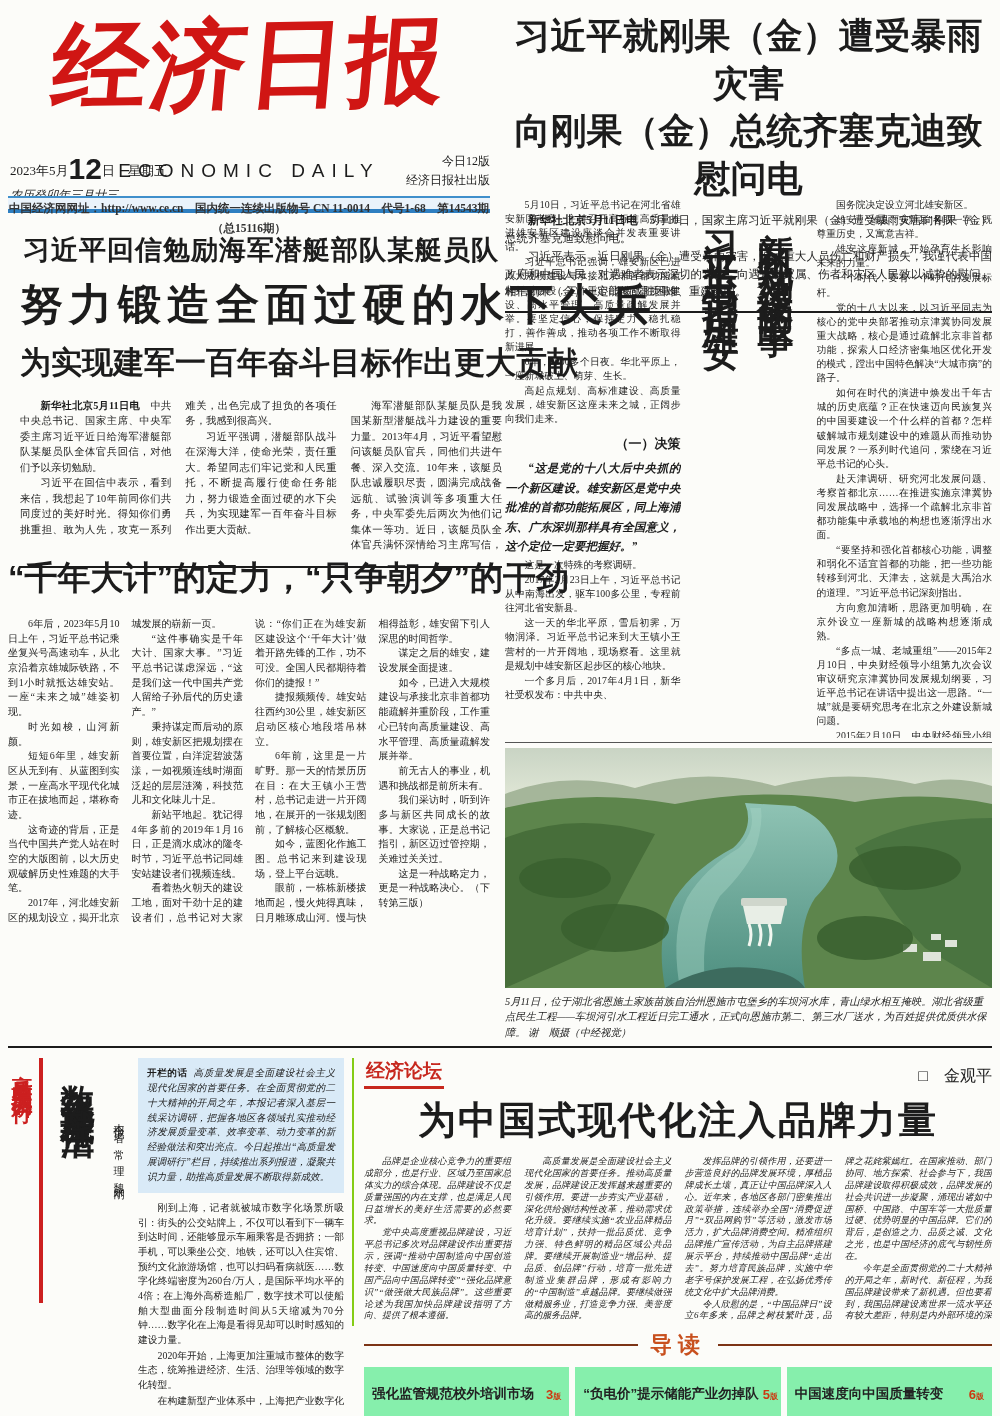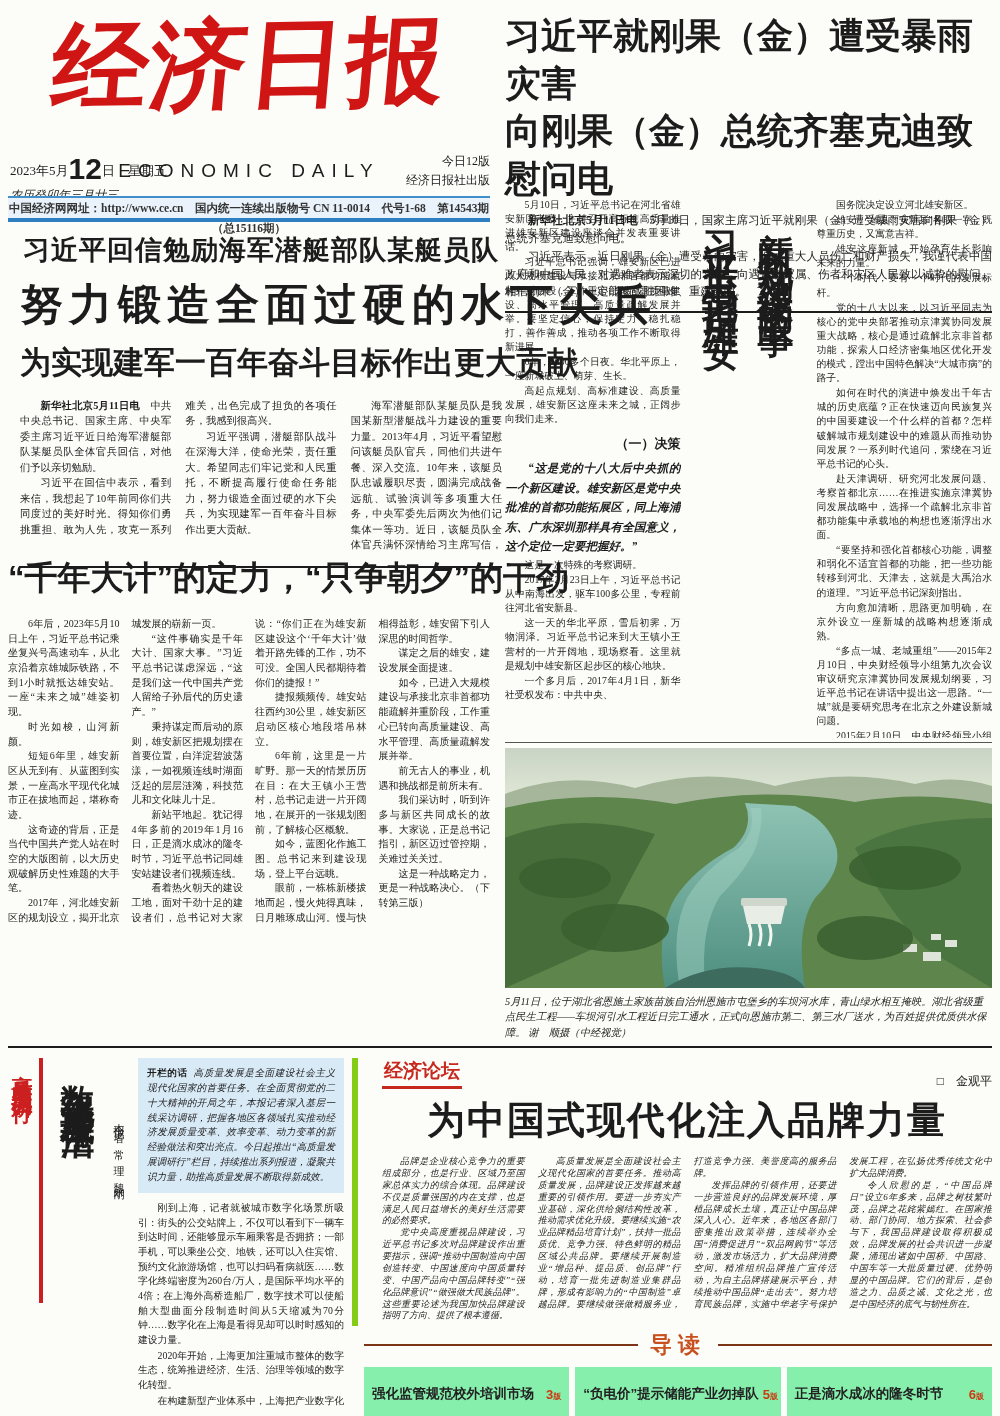--- a/index.html
+++ b/index.html
@@ -20,27 +20,27 @@
   .logo { text-align:center; font-size:96px; line-height:1.2; font-weight:bold;
           color:#d01614; letter-spacing:2px; transform:skewX(-6deg) rotate(-1deg);
           font-family:"DejaVu Serif",serif; white-space:nowrap; }
   .mh-meta { position:absolute; left:0; right:0; top:146px; height:40px; }
   .mh-date { position:absolute; left:2px; top:0; font-size:13px; }
   .mh-date .day { font-size:30px; font-weight:bold; font-family:"Liberation Sans",sans-serif; vertical-align:-4px; }
   .mh-lunar { font-size:12px; font-style:italic; margin-top:1px; }
   .mh-english { position:absolute; left:0; right:0; top:8px; text-align:center;
                 font-size:19px; letter-spacing:7px; font-family:"Liberation Sans",sans-serif; }
   .mh-right { position:absolute; right:0; top:0; text-align:right; font-size:12px; line-height:1.6; }
-  .infobar { position:absolute; left:0; right:0; top:190px; height:26px;
+  .infobar { position:absolute; left:0; right:0; top:190px; height:17px;
              background:#eaf3fb; border-top:2px solid #3f8fcb; border-bottom:4px solid #2e7fc1;
              font-size:11.5px; text-align:center; line-height:20px; font-weight:bold; color:#333; }
 
   
   .condolence { left:505px; top:12px; width:487px; }
-  .cond-h { font-size:36px; font-weight:900; line-height:1.32; letter-spacing:0px; text-align:left; }
+  .cond-h { font-size:36px; font-weight:900; line-height:1.32; letter-spacing:0px; text-align:center; }
   .cond-body { margin-top:10px; font-size:11.5px; line-height:1.55; }
   .cond-rule { margin-top:10px; }
 
   
   .navy { left:20px; top:232px; width:482px; }
   .navy-h1 { font-size:27px; font-weight:900; text-align:center; letter-spacing:1px; }
   .navy-h2 { font-size:43px; font-weight:900; text-align:center; letter-spacing:6px; margin-top:8px; white-space:nowrap; }
   .navy-h3 { font-size:31px; font-weight:900; text-align:center; letter-spacing:0px; margin-top:8px; white-space:nowrap; }
   .navy-body { margin-top:14px; column-count:3; column-gap:14px; font-size:10.3px; line-height:1.5; height:158px; overflow:hidden; }
   .navy-rule { margin-top:10px; }
@@ -76,24 +76,24 @@
   .sv-title { writing-mode:vertical-rl; font-size:34px; font-weight:900; letter-spacing:5px;
               height:350px; margin-left:12px; flex:none; font-family:"DejaVu Serif",serif; }
   .sv-byline { writing-mode:vertical-rl; font-size:11px; letter-spacing:3px; height:260px; margin:56px 0 0 10px; flex:none; }
   .sv-right { margin-left:12px; flex:1; overflow:hidden; }
   .sv-box { background:#d9eaf7; padding:8px 9px; font-size:9.6px; line-height:1.55; font-style:italic; text-align:justify; }
   .sv-box b { font-style:normal; font-family:"Liberation Sans",sans-serif; margin-right:6px; }
   .sv-body { margin-top:8px; font-size:9.8px; line-height:1.5; }
   .sv-body p { margin-bottom:1px; }
 
   
-  .forum { left:352px; top:1058px; width:640px; height:268px; border-left:6px solid #84cc16; padding-left:24px; overflow:hidden; }
+  .forum { left:352px; top:1058px; width:640px; height:268px; border-left:2px solid #84cc16; padding-left:10px; overflow:hidden; }
   .forum-label { display:inline-block; color:#c7281e; font-weight:900; font-size:19px;
                  border-bottom:3px solid #c7281e; padding:0 2px 2px; font-family:"Liberation Sans",sans-serif; }
-  .forum-author { float:right; font-size:12px; margin-top:15px; }
+  .forum-author { float:right; font-size:16px; margin-top:8px; }
   .forum-h { clear:both; text-align:center; font-size:38px; font-weight:900; letter-spacing:2px; margin:6px 0 10px; white-space:nowrap; }
   .forum-body { column-count:4; column-gap:13px; font-size:9px; line-height:1.32; height:168px; overflow:hidden;font-style:italic; }
 
   
   .daodu { left:352px; top:1330px; width:640px; padding-left:12px; }
   .dd-titlerow { display:flex; align-items:center; gap:12px; }
   .dd-line { flex:1; height:2px; background:#7c3416; }
   .dd-title { color:#c8501e; font-weight:900; font-size:22px; letter-spacing:6px; font-family:"Liberation Sans",sans-serif; }
   .dd-grid { margin-top:7px; display:grid; grid-template-columns:1fr 1fr 1fr; gap:5px 6px; }
   .dd-item { background:#86efac; padding:18px 8px; font-size:13.5px; font-weight:bold;
@@ -288,21 +288,21 @@
   <div class="dd-grid">
     <div class="dd-item">
         <span>强化监管规范校外培训市场</span>
         <span class="dd-num"><span>3</span><small>版</small></span>
       </div>
     <div class="dd-item">
         <span>“负电价”提示储能产业勿掉队</span>
         <span class="dd-num"><span>5</span><small>版</small></span>
       </div>
     <div class="dd-item">
-        <span>正是滴水成冰的隆冬时节</span>
+        <span>中国速度向中国质量转变</span>
         <span class="dd-num"><span>6</span><small>版</small></span>
       </div>
     <div class="dd-item">
         <span>谨防“零首付购房”风险</span>
         <span class="dd-num"><span>7</span><small>版</small></span>
       </div>
     <div class="dd-item">
         <span>科技支撑做强特色经济</span>
         <span class="dd-num"><span>9</span><small>版</small></span>
       </div>

